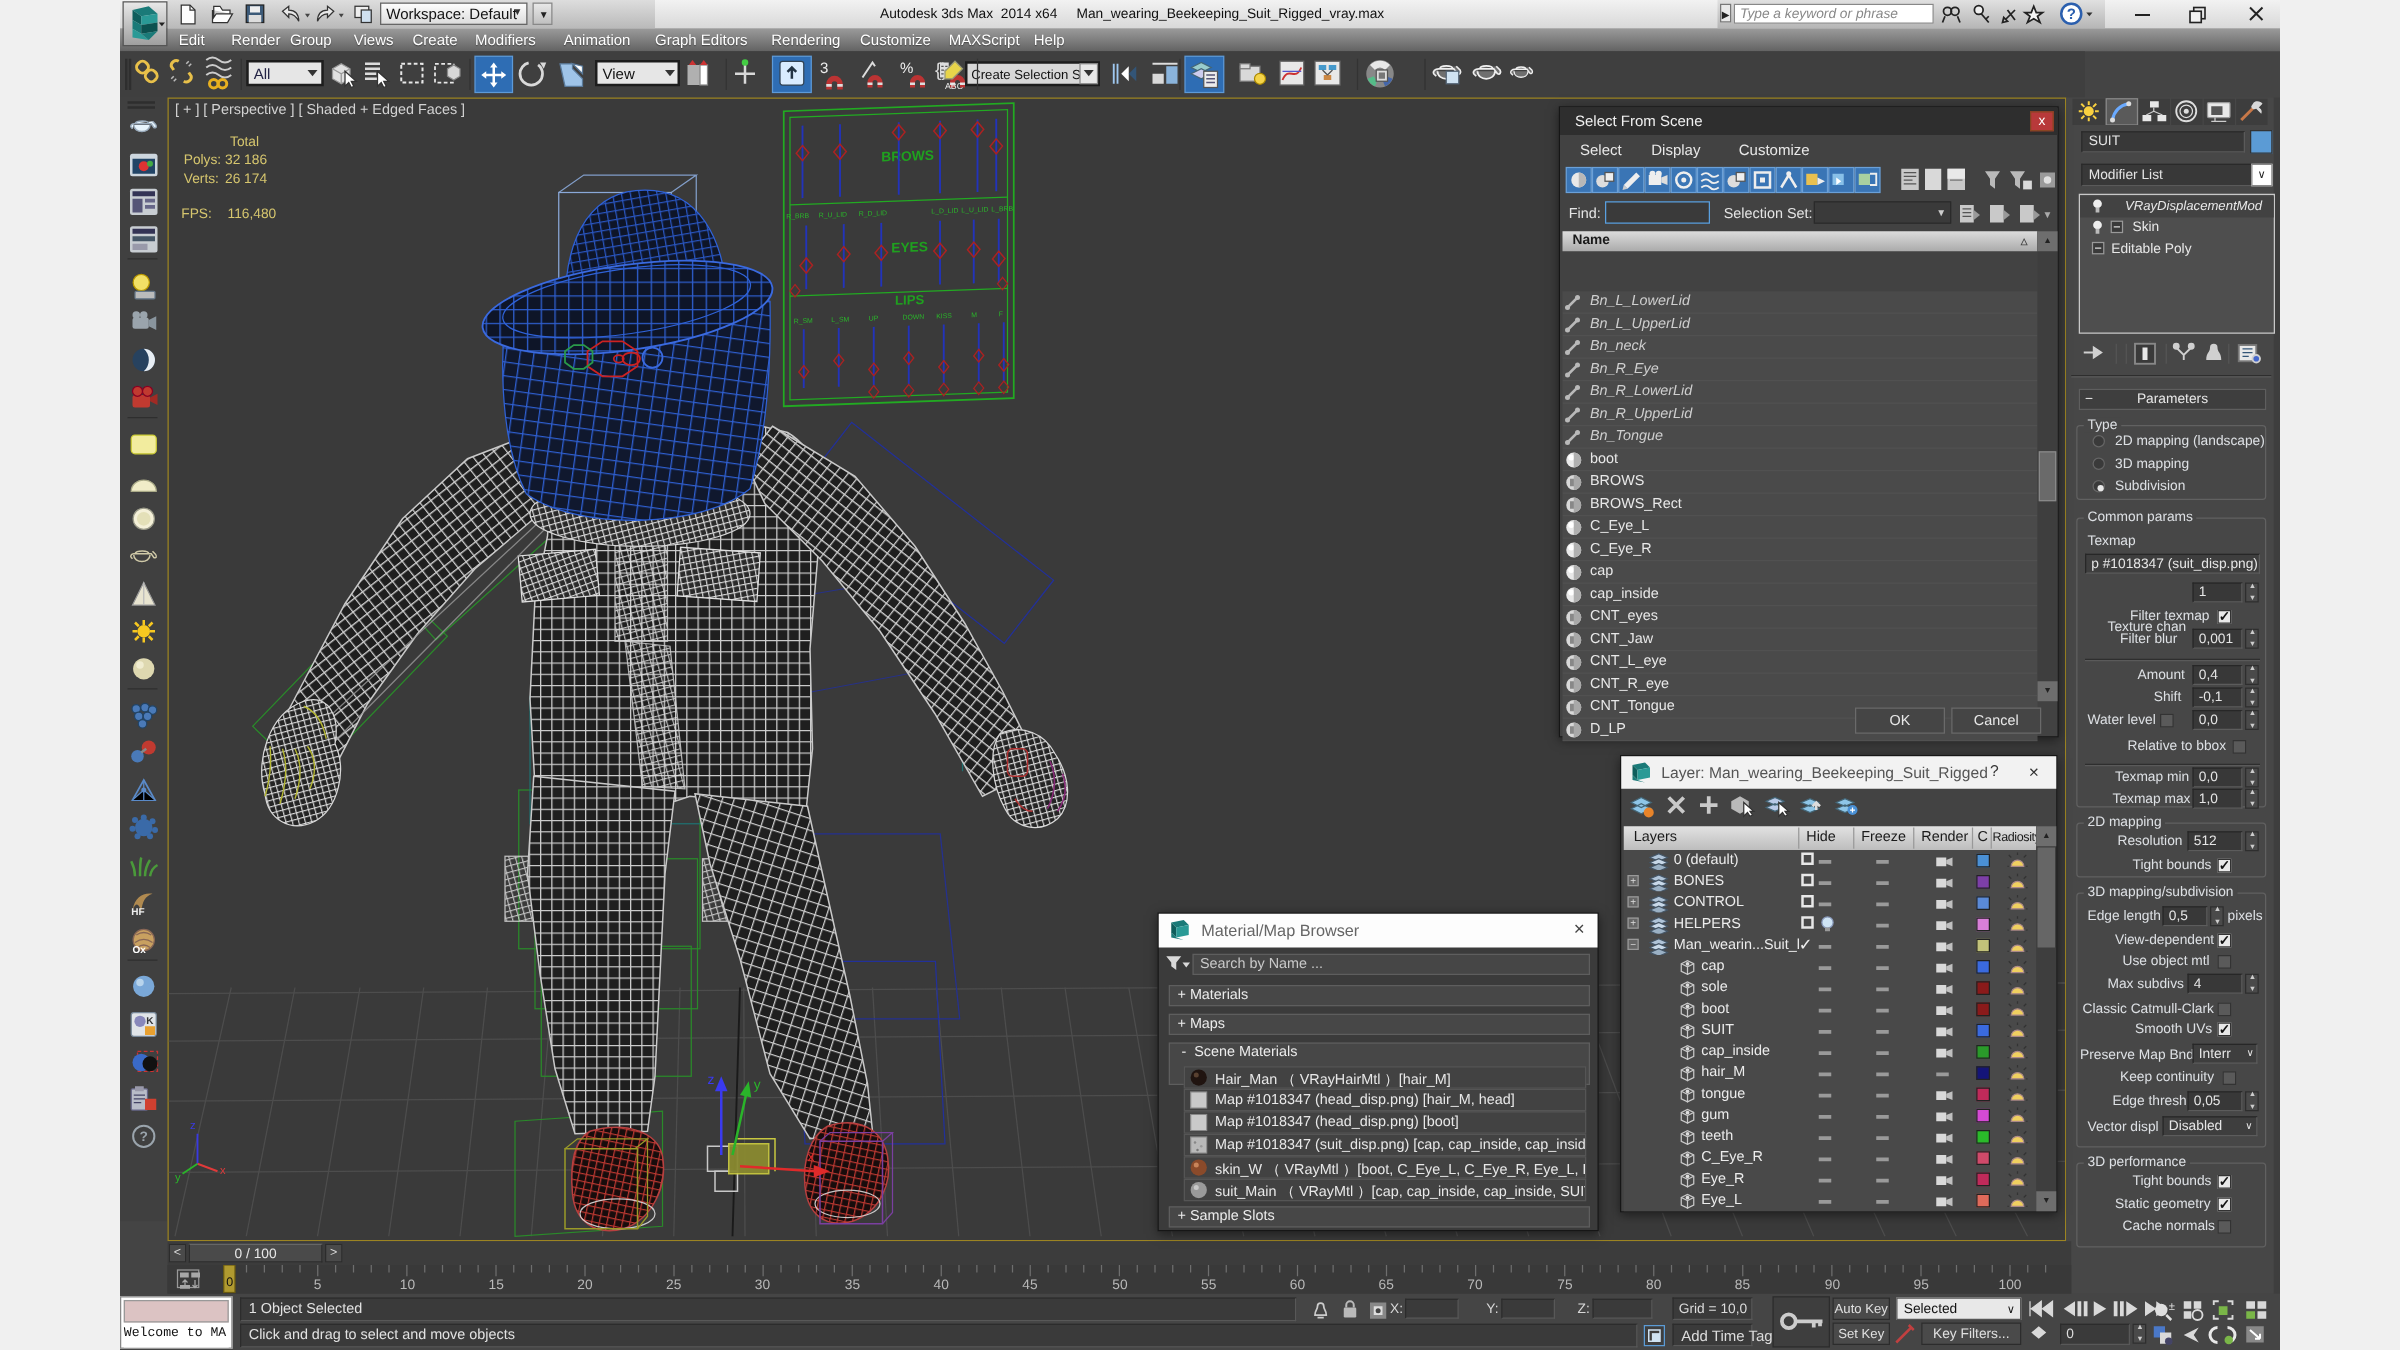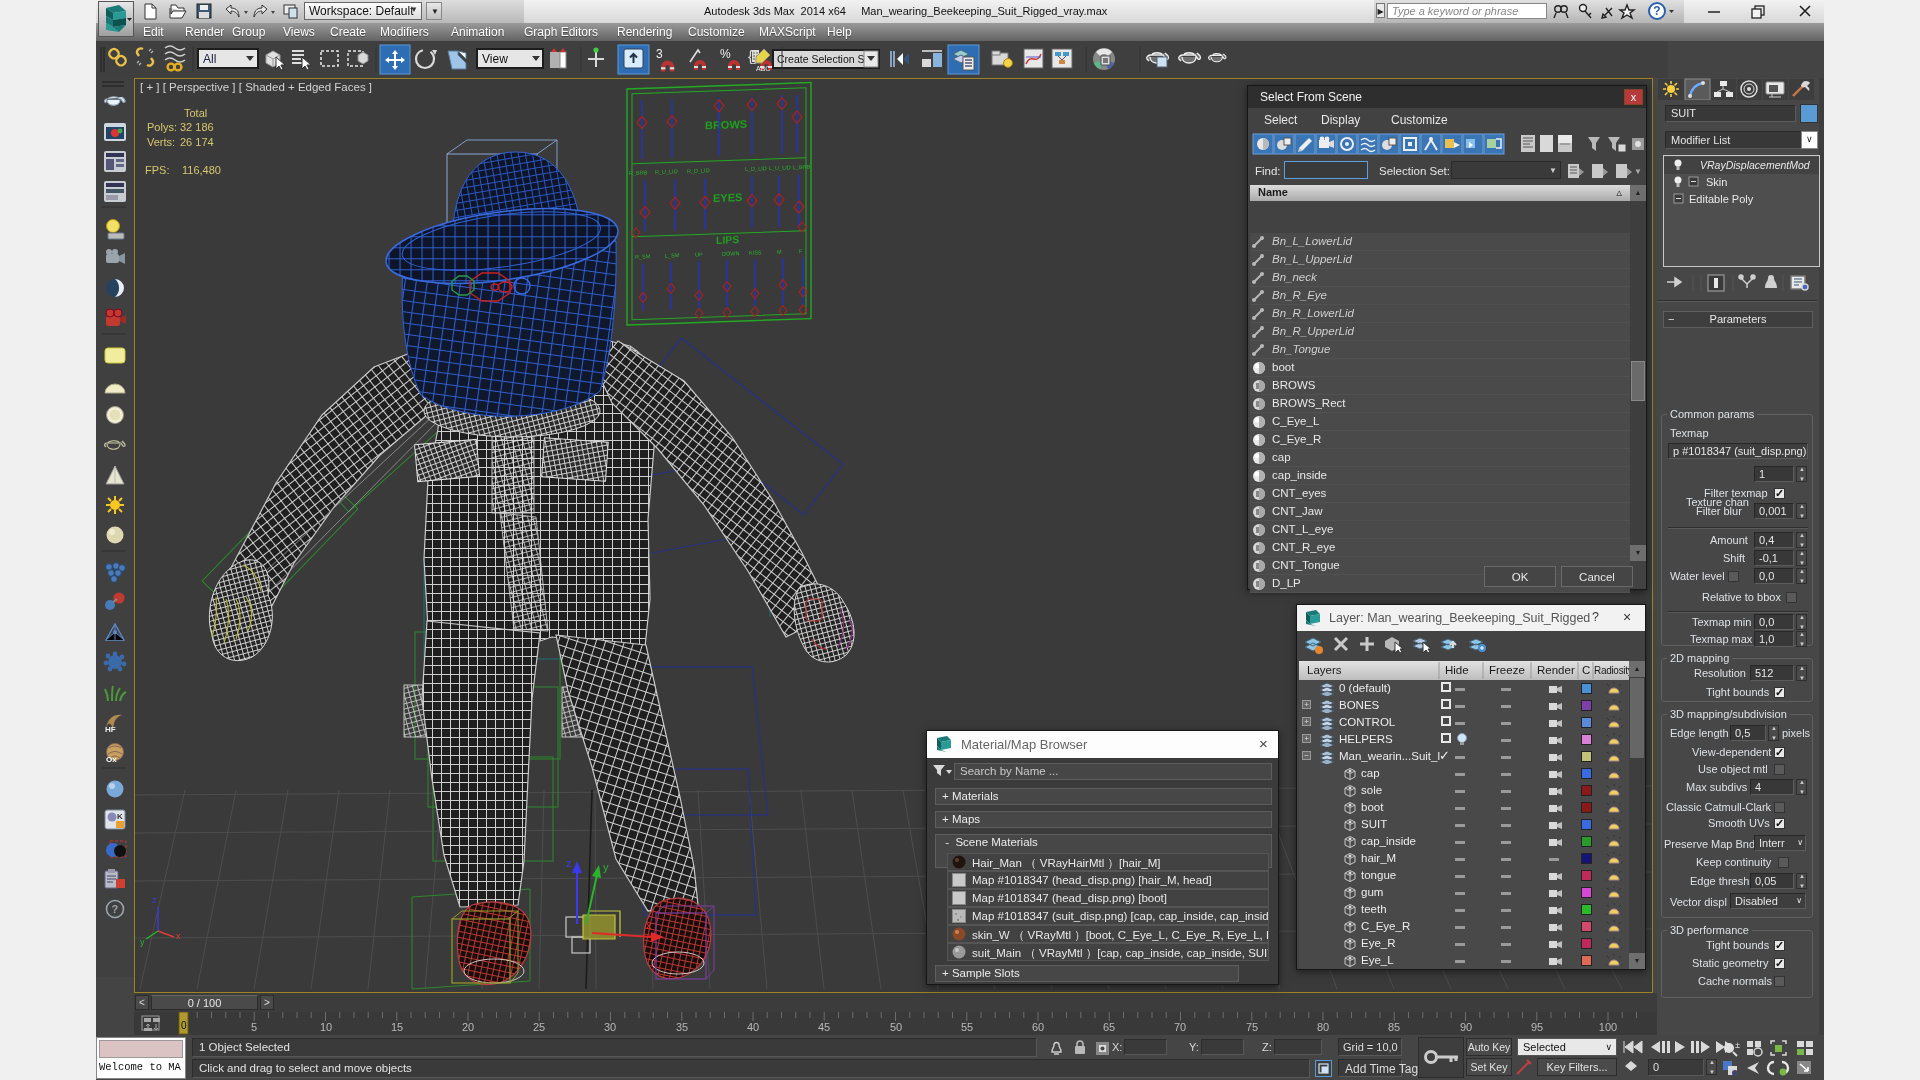--- a/index.html
+++ b/index.html
@@ -881,20 +881,29 @@
         <path d="M112 18 c0 -6 3 -6 3 -10 a3 3 0 0 1 6 0 c0 4 3 4 3 10 z" fill="#d0d0d0" stroke="none"></path>
         <path d="M130 5 v16" stroke="#555" stroke-width="1"></path>
         <rect x="138" y="6" width="14" height="13" fill="#e8e8e8" stroke="#777"></rect>
           <path d="M141 9 h8 M141 12 h8 M141 15 h5" stroke="#357" stroke-width="1"></path>
           <circle cx="152" cy="17" r="3" fill="#46c"></circle>
       </g>
     </svg>
     <div class="abs" style="left:4px;top:222px;width:160px;height:2px;border-top:1px solid #2e2e2e;border-bottom:1px solid #5a5a5a;"></div>
     <div class="abs" style="left:10px;top:233px;width:150px;height:17px;background:#3e3e3e;border:1px solid #5e5e5e;color:#e8e8e8;text-align:center;padding-top:1px;font-size:11px;">Parameters
       <span style="position:absolute;left:4px;top:1px;">−</span></div>
+    <div class="grp" style="left:8px;top:262px;width:152px;height:60px;">
+      <span class="gl">Type</span>
+      <div class="rad" style="left:12px;top:7px;"></div>
+        <span class="cl" style="left:30px;top:6px;">2D mapping (landscape)</span>
+      <div class="rad" style="left:12px;top:25px;"></div>
+        <span class="cl" style="left:30px;top:24px;">3D mapping</span>
+      <div class="rad on" style="left:12px;top:43px;"></div>
+        <span class="cl" style="left:30px;top:42px;">Subdivision</span>
+    </div>
     <div class="grp" style="left:8px;top:336px;width:152px;height:232px;">
       <span class="gl">Common params</span>
       <span class="cl" style="left:8px;top:12px;">Texmap</span>
       <div class="vf" style="left:6px;top:28px;width:140px;background:#3e3e3e;white-space:nowrap;overflow:hidden;">p #1018347 (suit_disp.png)</div>
       <span class="cl" style="left:24px;top:53px;margin-top:28px;">Texture chan</span>
         <div class="vf" style="left:92px;top:51px;width:40px;">1</div>
         <div class="sp" style="left:134px;top:51px;"></div>
       <span class="cl" style="left:42px;top:72px;">Filter texmap</span>
         <div class="chk on" style="left:112px;top:73px;"></div>
       <span class="cl" style="left:34px;top:90px;">Filter blur</span>
@@ -1811,21 +1820,21 @@
           <span style="position:absolute;left:24px;top:2px;font-size:11.5px;color:#e8e8e8;white-space:nowrap;">skin_W （ VRayMtl ）[boot, C_Eye_L, C_Eye_R, Eye_L, Eye_R, g...</span>
         </div>
         <div class="abs" style="left:0;top:90px;width:322px;height:18px;background:#424242;border:1px solid #555;overflow:hidden;">
           <svg width="14" height="14" style="position:absolute;left:4px;top:1px;">
             <circle cx="7" cy="7" r="6.5" fill="#9a9a9a"></circle>
             <circle cx="5" cy="5" r="2" fill="#c8c8c8"></circle>
           </svg>
           <span style="position:absolute;left:24px;top:2px;font-size:11.5px;color:#e8e8e8;white-space:nowrap;">suit_Main （ VRayMtl ）[cap, cap_inside, cap_inside, SUIT]</span>
         </div>
       </div>
-    <div class="abs" style="left:8px;top:234px;width:304px;height:17px;background:#474747;border:1px solid #5e5e5e;color:#ececec;font-size:11.5px;padding:1px 6px;">+ Sample Slots</div>
+    <div class="abs" style="left:8px;top:234px;width:337px;height:17px;background:#474747;border:1px solid #5e5e5e;color:#ececec;font-size:11.5px;padding:1px 6px;">+ Sample Slots</div>
   </div>
 
   <div id="statusbar">
     <div class="abs" style="left:0px;top:2px;width:90px;height:42px;background:#fff;border:1px solid #888;">
       <div class="abs" style="left:2px;top:2px;width:84px;height:18px;background:#dcc3c3;border:1px solid #999;"></div>
       <div class="abs" style="left:2px;top:23px;width:84px;height:17px;background:#fff;font-family:'Liberation Mono',monospace;font-size:10.5px;color:#111;white-space:nowrap;overflow:hidden;">Welcome to MA</div>
     </div>
     <div class="sunk abs" style="left:96px;top:3px;width:845px;height:19px;color:#e2e2e2;font-size:11.5px;padding:2px 6px;">1 Object Selected</div>
     <div class="sunk abs" style="left:96px;top:24px;width:1118px;height:19px;color:#e2e2e2;font-size:11.5px;padding:2px 6px;">Click and drag to select and move objects</div>
     <svg width="70" height="22" style="position:absolute;left:948px;top:3px;">

